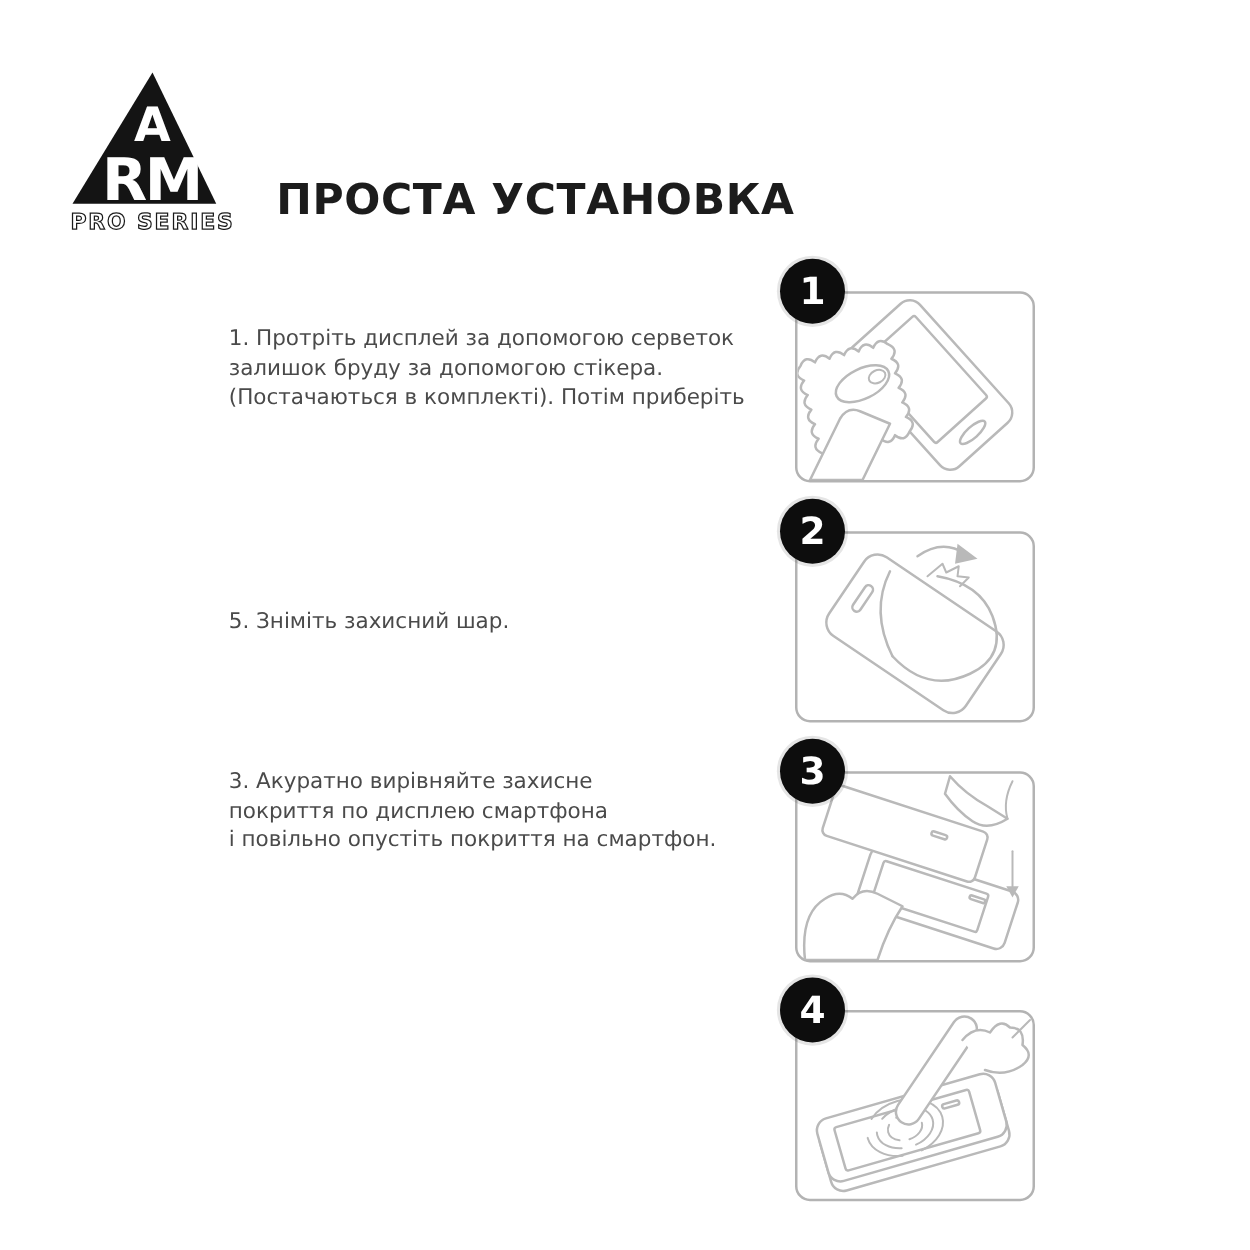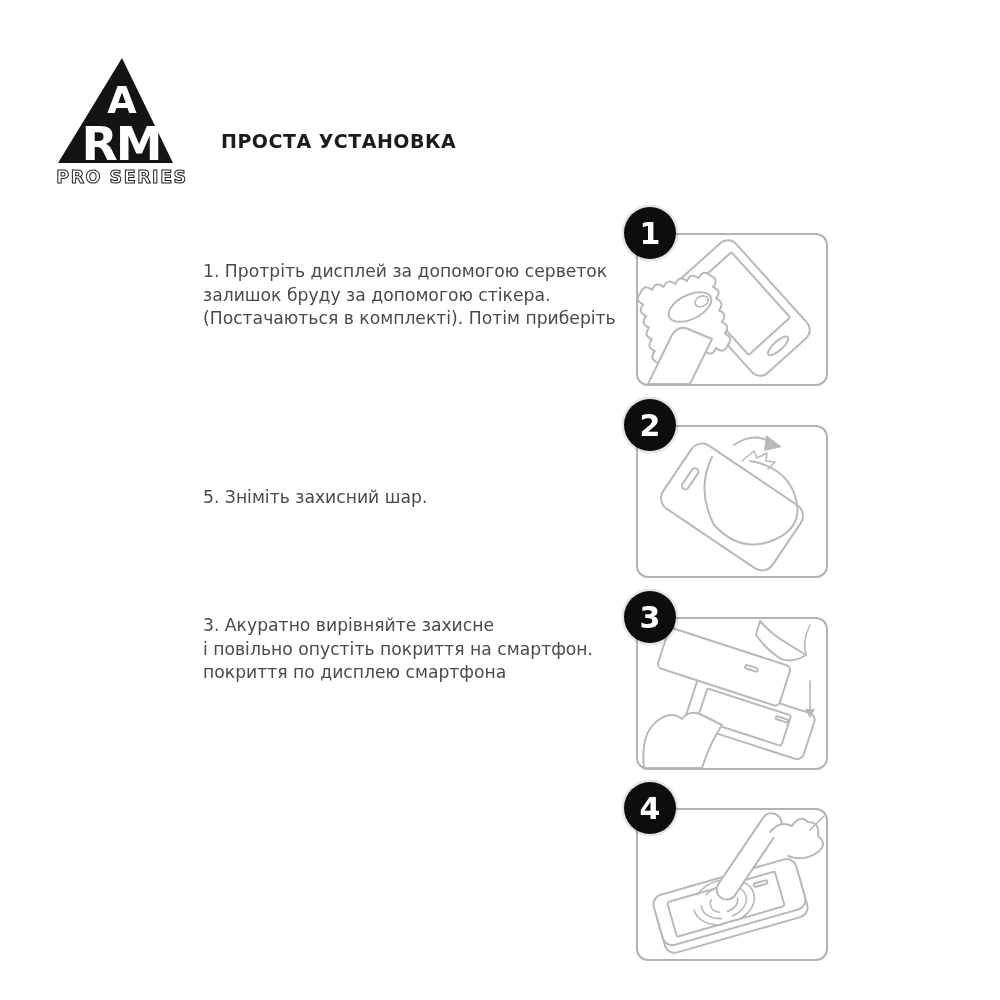--- a/index.html
+++ b/index.html
@@ -1,22 +1,22 @@
 <!DOCTYPE html>
 <html><head>
 <meta charset="utf-8">
 <style>
   html,body{margin:0;padding:0;background:#fff;}
   .page{position:relative;width:1000px;height:1000px;background:#fff;overflow:hidden;
         font-family:"DejaVu Sans","Liberation Sans",sans-serif;}
   .logo{position:absolute;left:50px;top:52px;width:148px;height:140px;}
-  .title{position:absolute;left:221px;top:117px;font-size:19px;font-weight:800;
+  .title{position:absolute;left:221px;top:117px;font-size:34px;font-weight:800;
          color:#1c1c1c;letter-spacing:.5px;white-space:nowrap;}
   .step-text{position:absolute;left:183px;font-size:17.2px;line-height:23.5px;
-             color:#4a4a4a;white-space:nowrap;margin-left:20px;}
+             color:#4a4a4a;white-space:nowrap;}
   .badge{position:absolute;left:624px;width:52px;height:52px;border-radius:50%;
          background:#0d0d0d;color:#fff;display:flex;align-items:center;justify-content:center;
          font-size:30px;font-weight:800;box-shadow:0 0 0 2.5px rgba(0,0,0,.10);z-index:2;}
   .frame{position:absolute;left:636px;width:188px;height:149px;border:2px solid #b3b3b3;
          border-radius:12px;background:#fff;z-index:1;}
   .frame svg{position:absolute;left:0;top:0;width:188px;height:149px;}
   .art *{stroke:#b9b9b9;stroke-width:2;fill:none;stroke-linecap:round;stroke-linejoin:round;}
   .art .f{fill:#ffffff;}
   .art .solid{fill:#b9b9b9;stroke:none;}
   .art .thin{stroke-width:1.6;}
@@ -87,22 +87,22 @@
 
       <path class="thin" d="M 104 34 l 12 -10 l 3 7 l 10 -5 l -1 8 l 9 1 l -7 7"></path>
 
       <path d="M 96 18 Q 116 4 134 16"></path>
       <path class="solid" d="M 128 8 L 144 20 L 126 24 Z"></path>
     </svg>
   </div>
 
   <div class="step-text" style="top:614px">
     <div>3. Акуратно вирівняйте захисне</div>
+    <div>покриття по дисплею смартфона</div>
     <div>і повільно опустіть покриття на смартфон.</div>
-    <div>покриття по дисплею смартфона</div>
   </div>
   <div class="badge" style="top:591px">
     <span>3</span>
   </div>
   <div class="frame" style="top:617px">
     <svg class="art" viewBox="0 0 188 149">
 
       <g transform="translate(112,100) rotate(18)">
         <rect class="f" x="-62" y="-24" width="124" height="48" rx="7"></rect>
         <rect x="-50" y="-16" width="88" height="32" rx="2"></rect>

